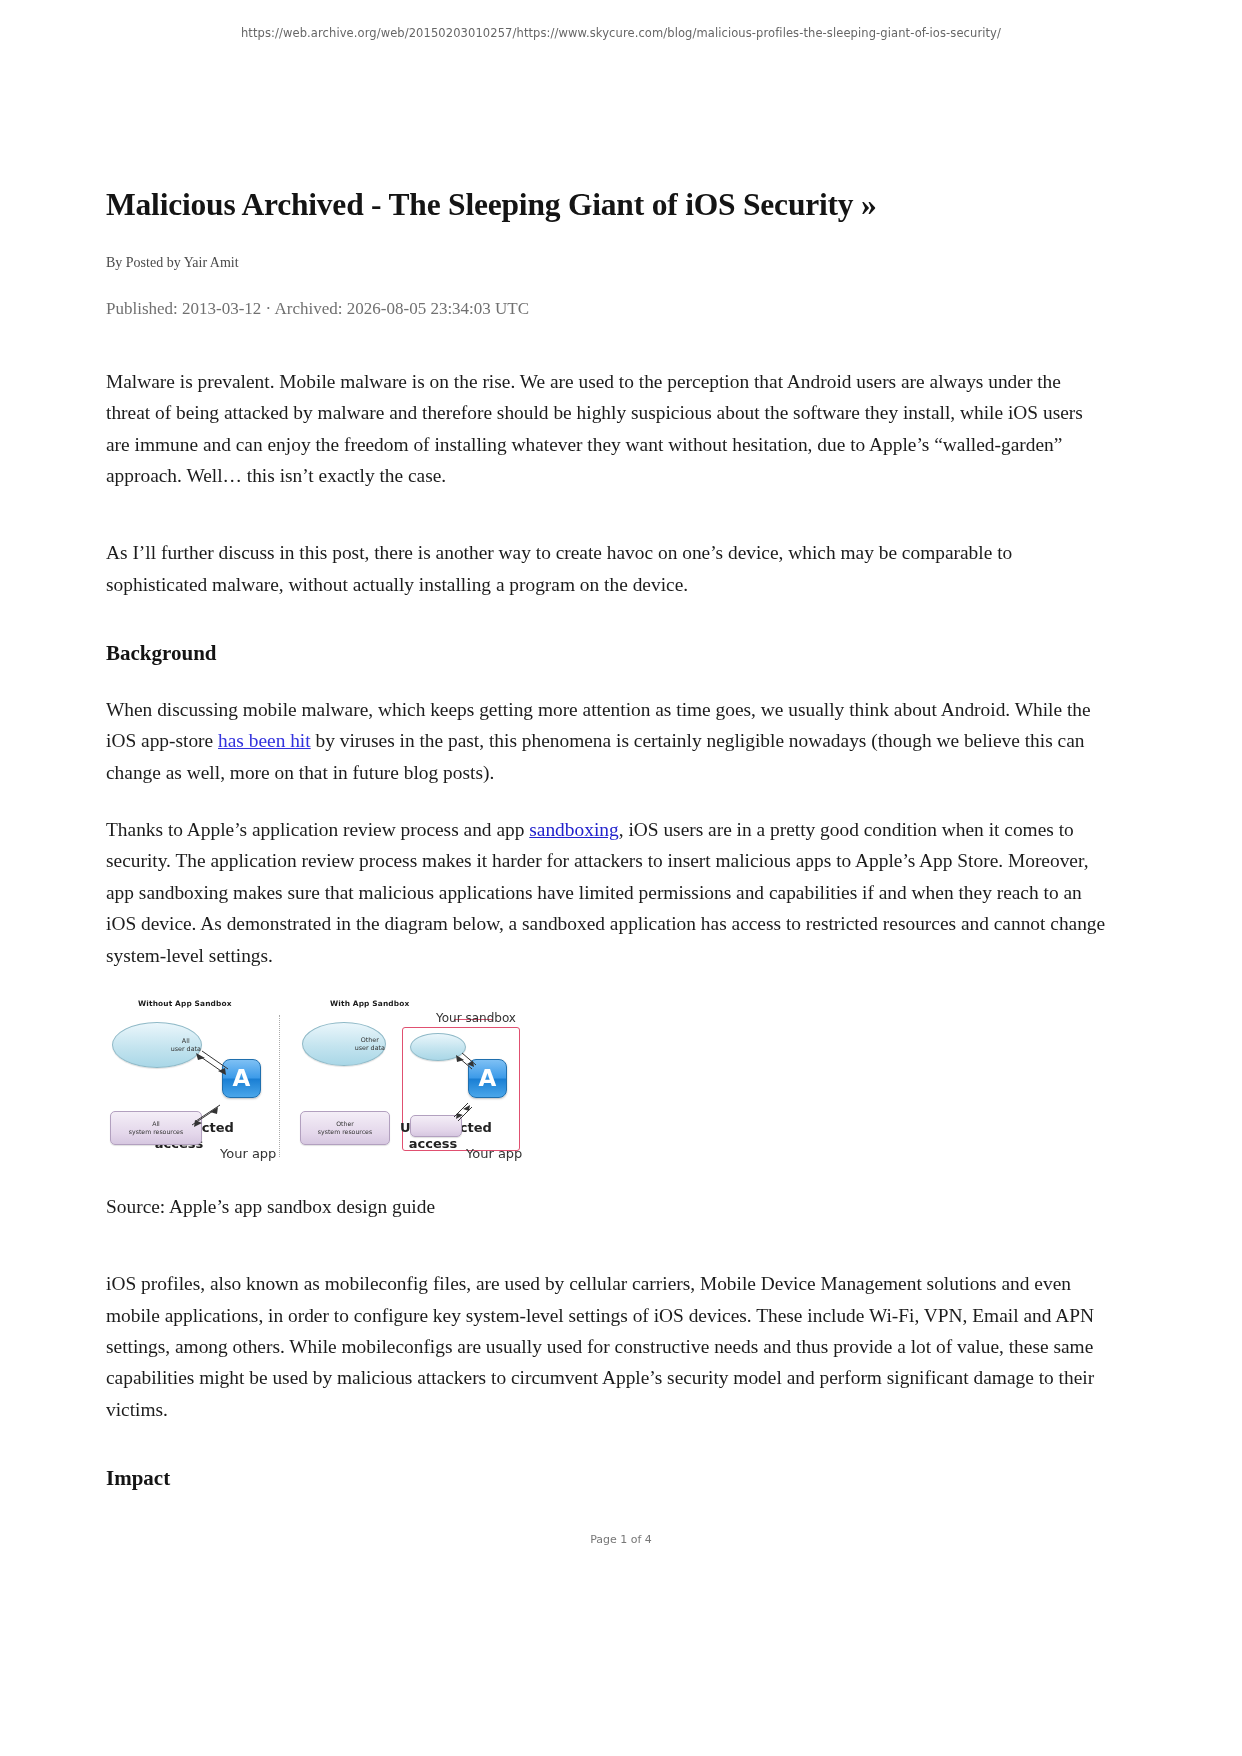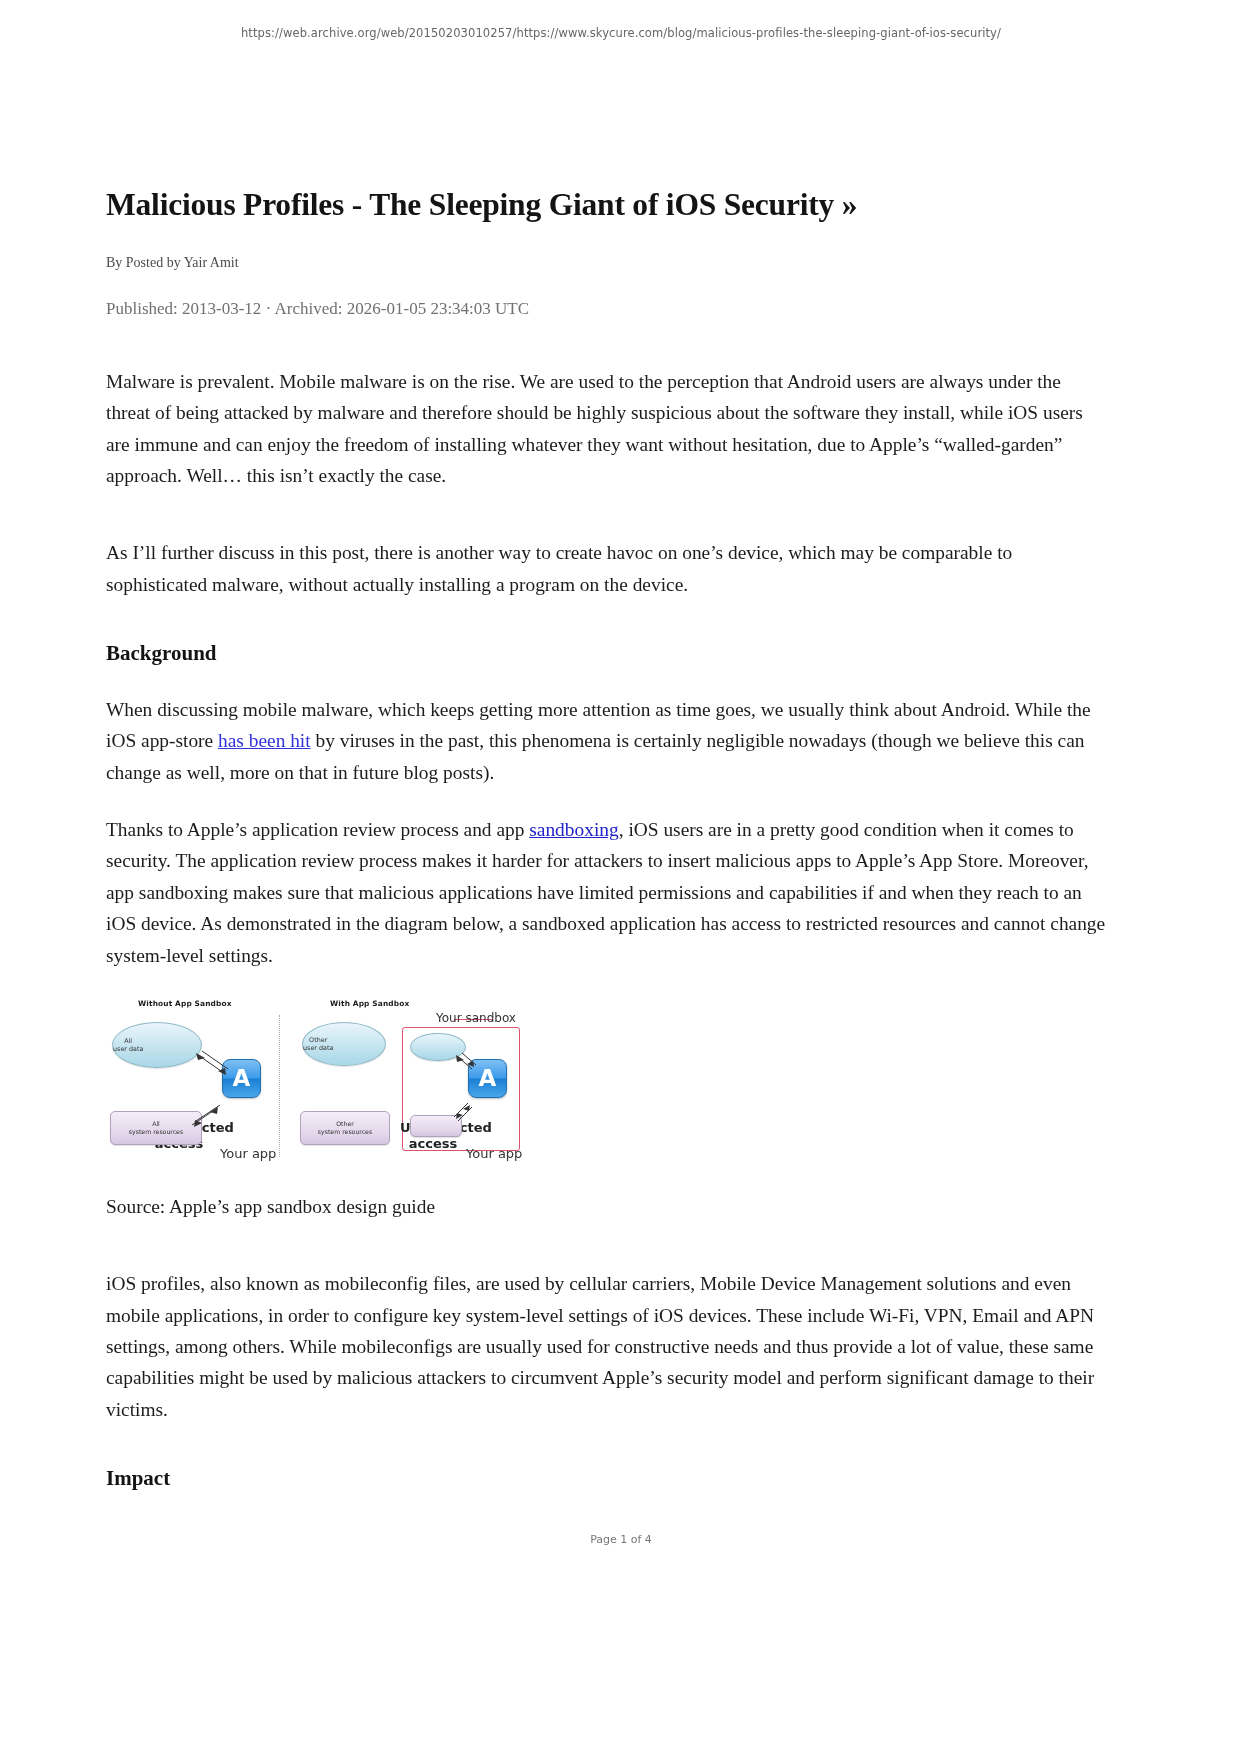--- a/index.html
+++ b/index.html
@@ -135,21 +135,21 @@
     height: 142px;
     border-left: 1px dotted #aaaaaa;
   }
   .ellipse {
     position: absolute;
     border-radius: 50%;
     background: linear-gradient(180deg,#eaf6fb 0%, #c4e4ef 55%, #a9d7e7 100%);
     border: 1px solid #8fb9c7;
     display: flex;
     align-items: center;
-    justify-content: flex-start;
+    justify-content: flex-end;
     text-align: center;
     font-size: 6.4px;
     line-height: 1.25;
     color: #333333;
     box-shadow: 0 1px 1px rgba(0,0,0,0.12);
   }
   .resbox {
     position: absolute;
     border-radius: 5px;
     background: linear-gradient(180deg,#f4eef7 0%, #e3d6ea 70%, #d6c7e0 100%);
@@ -228,25 +228,25 @@
 </style>
 </head>
 <body>
 
 <div class="page">
 
   <div class="archive-header">https://web.archive.org/web/20150203010257/https://www.skycure.com/blog/malicious-profiles-the-sleeping-giant-of-ios-security/</div>
 
   <div class="content">
 
-    <h1 class="doc-title">Malicious Profiles - The Sleeping Giant of iOS Security »</h1>
+    <h1 class="doc-title">Malicious Archived - The Sleeping Giant of iOS Security »</h1>
 
     <p class="byline">By Posted by Yair Amit</p>
 
-    <p class="pubmeta">Published: 2013-03-12 · Archived: 2026-01-05 23:34:03 UTC</p>
+    <p class="pubmeta">Published: 2013-03-12 · Archived: 2026-08-05 23:34:03 UTC</p>
 
     <p class="para gap">Malware is prevalent. Mobile malware is on the rise. We are used to the perception that Android users are always under the threat of being attacked by malware and therefore should be highly suspicious about the software they install, while iOS users are immune and can enjoy the freedom of installing whatever they want without hesitation, due to Apple’s “walled-garden” approach. Well… this isn’t exactly the case.</p>
 
     <p class="para gap">As I’ll further discuss in this post, there is another way to create havoc on one’s device, which may be comparable to sophisticated malware, without actually installing a program on the device.</p>
 
     <h2 class="section">Background</h2>
 
     <p class="para"><span>When discussing mobile malware, which keeps getting more attention as time goes, we usually think about Android. While the iOS app-store </span><a class="inline-link plain" href="#">has been hit</a><span> by viruses in the past, this phenomena is certainly negligible nowadays (though we believe this can change as well, more on that in future blog posts).</span></p>
 
     <p class="para"><span>Thanks to Apple’s application review process and app </span><a class="inline-link" href="#">sandboxing</a><span>, iOS users are in a pretty good condition when it comes to security. The application review process makes it harder for attackers to insert malicious apps to Apple’s App Store. Moreover, app sandboxing makes sure that malicious applications have limited permissions and capabilities if and when they reach to an iOS device. As demonstrated in the diagram below, a sandboxed application has access to restricted resources and cannot change system-level settings.</span></p>

